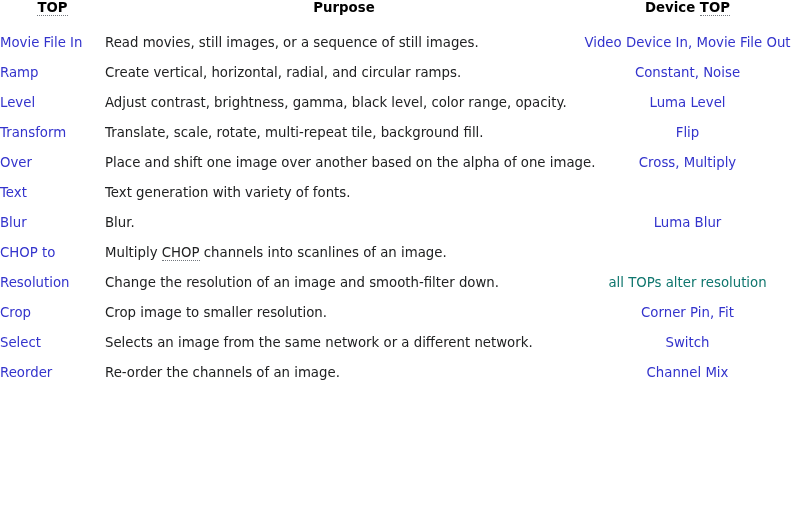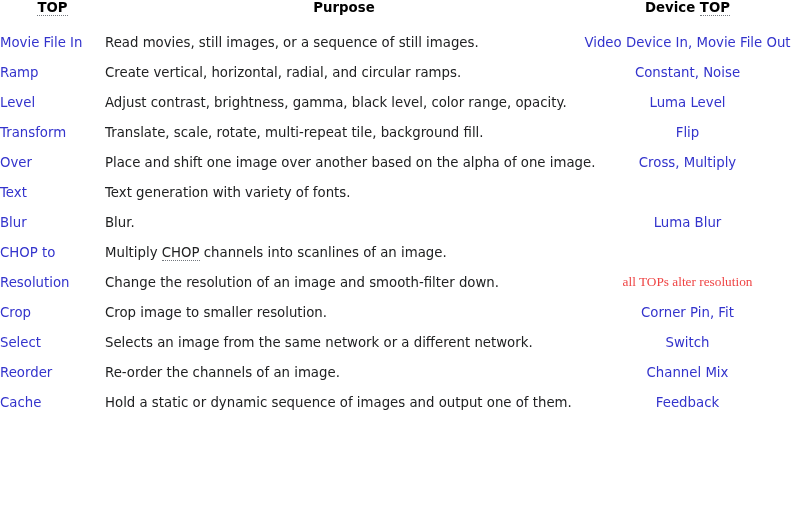--- a/index.html
+++ b/index.html
@@ -64,22 +64,21 @@
   a.wlink {
     color: #3333cc;
     text-decoration: none;
   }
 
   .sep {
     color: #3333cc;
   }
 
   .plain-note {
-    color: #ef4444;
-    font-family: Liberation Serif, serif;
+    color: #0f766e;
   }
 
   abbr.dotted {
     border-bottom: 1px dotted #72777d;
     text-decoration: none;
     cursor: help;
   }
 </style>
 </head>
 <body>
@@ -151,19 +150,14 @@
       <tr>
         <td class="cell-top"><a class="wlink" href="#">Select</a></td>
         <td class="cell-purpose"><span>Selects an image from the same network or a different network.</span></td>
         <td class="cell-related"><a class="wlink" href="#">Switch</a></td>
       </tr>
       <tr>
         <td class="cell-top"><a class="wlink" href="#">Reorder</a></td>
         <td class="cell-purpose"><span>Re-order the channels of an image.</span></td>
         <td class="cell-related"><a class="wlink" href="#">Channel Mix</a></td>
       </tr>
-      <tr>
-        <td class="cell-top"><a class="wlink" href="#">Cache</a></td>
-        <td class="cell-purpose"><span>Hold a static or dynamic sequence of images and output one of them.</span></td>
-        <td class="cell-related"><a class="wlink" href="#">Feedback</a></td>
-      </tr>
     </tbody>
 </table>
 
 </body></html>

